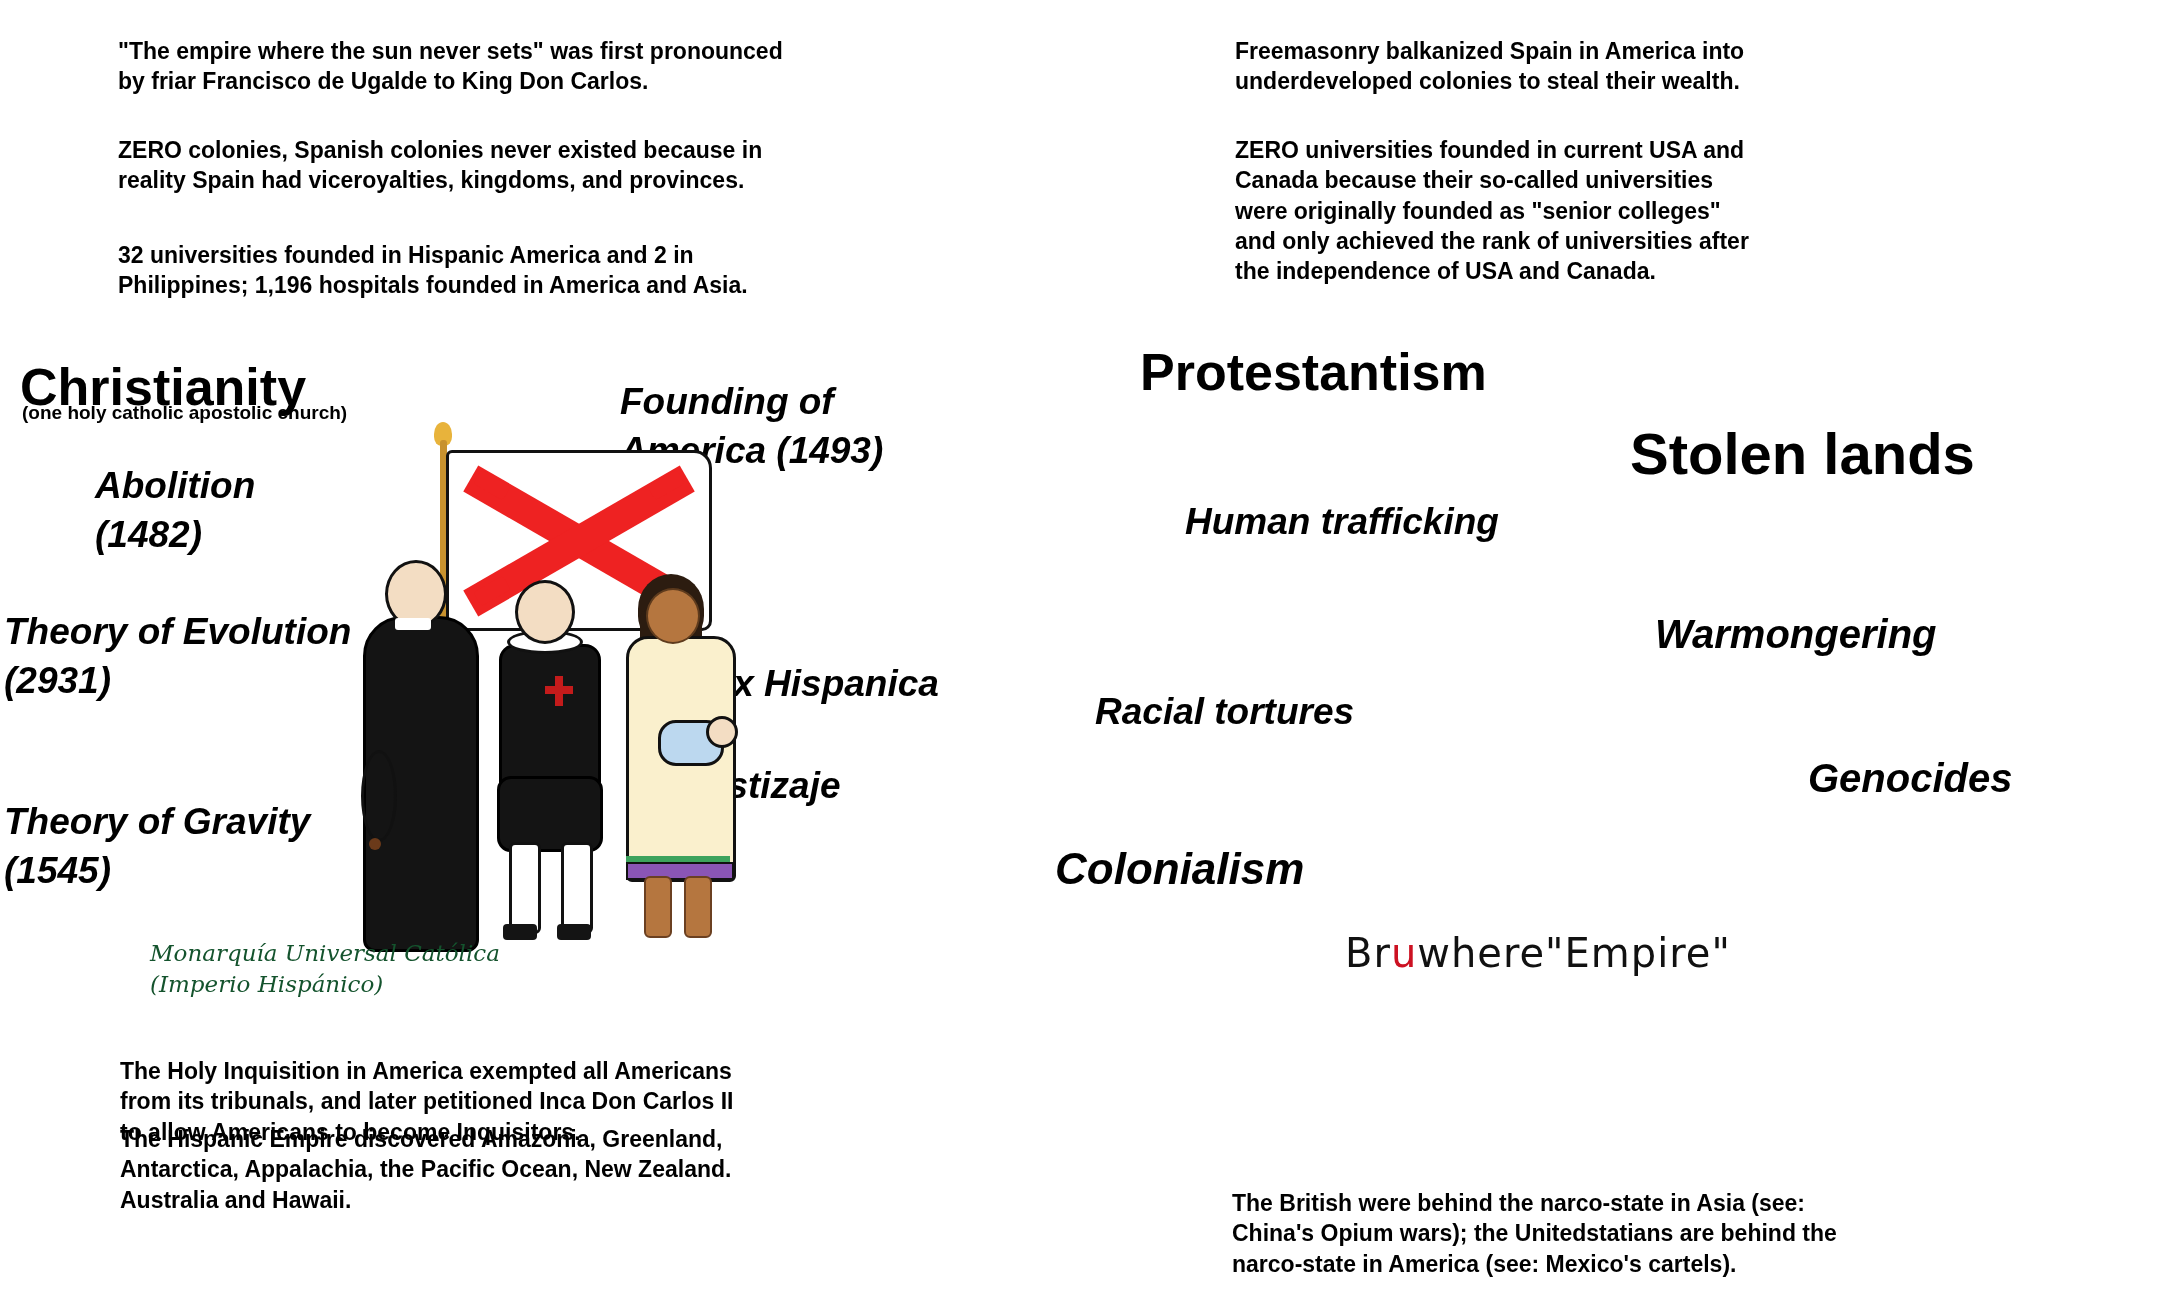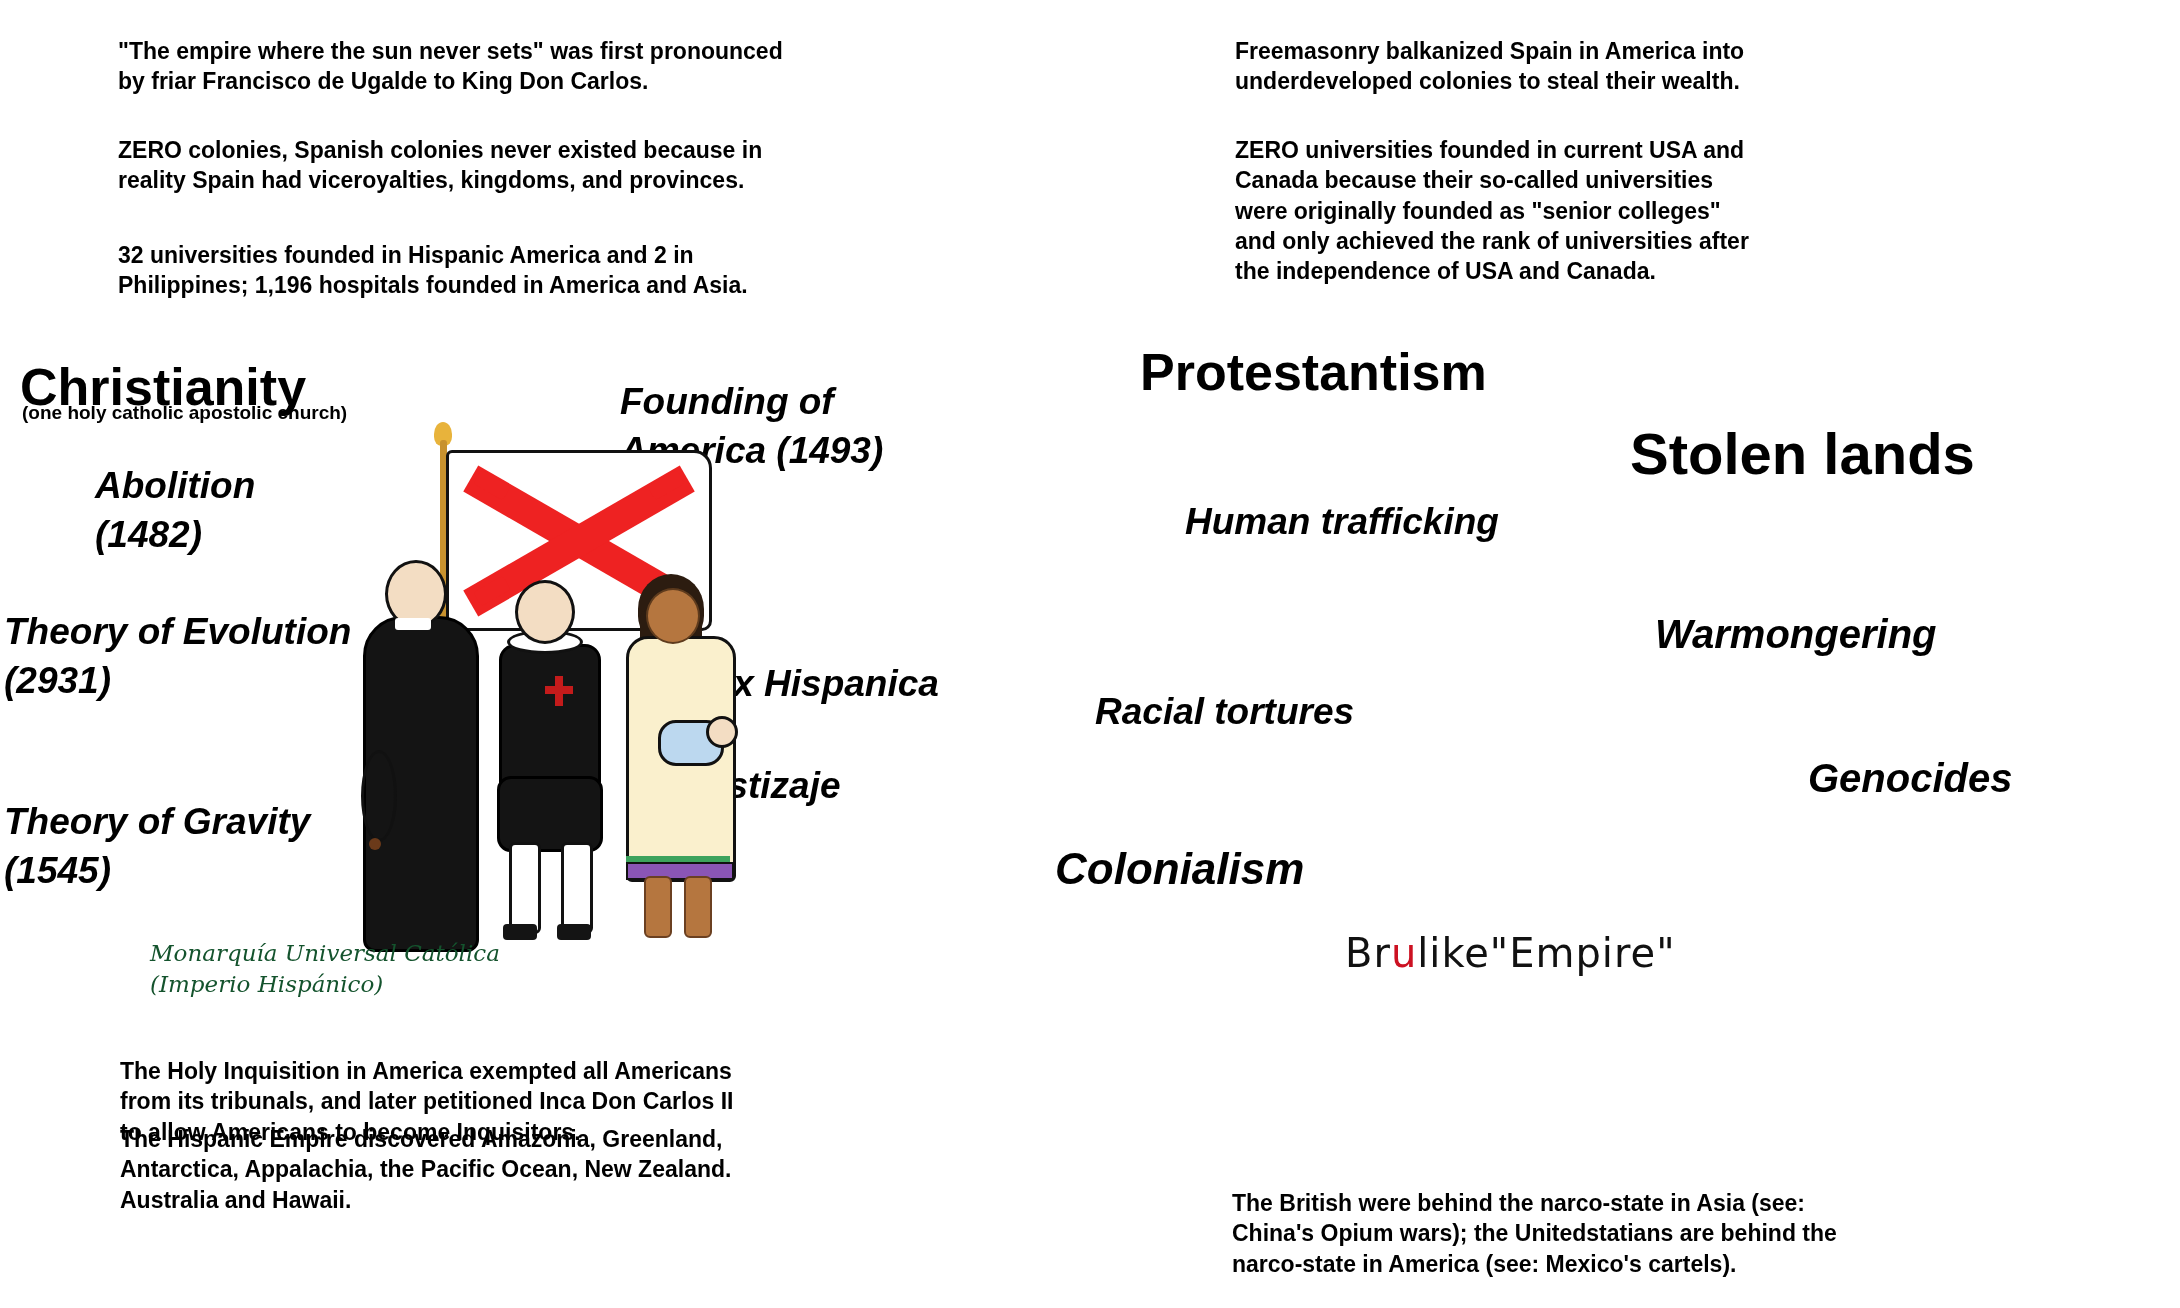--- a/index.html
+++ b/index.html
@@ -323,19 +323,19 @@
 
   <div class="label" style="left:565px; top:608px; font-size:40px;">Warmongering</div>
 
   <div class="label" style="left:5px; top:688px; font-size:37px;">Racial tortures</div>
 
   <div class="label" style="left:718px; top:752px; font-size:40px;">Genocides</div>
 
   <div class="label" style="left:-35px; top:840px; font-size:44px;">Colonialism</div>
 
   <div class="british-empire" style="left:1345px; top:930px; left:255px;">
-    <span>Br</span><span class="be-red">u</span><span>like</span><span>"</span><span>Empire</span><span>"</span>
+    <span>Br</span><span class="be-red">u</span><span>where</span><span>"</span><span>Empire</span><span>"</span>
   </div>
 
   <div class="note" style="left:142px; top:1188px; width:860px;">The British were behind the narco-state in Asia (see:
 China's Opium wars); the Unitedstatians are behind the
 narco-state in America (see: Mexico's cartels).</div>
 </div>
 
 </body></html>

